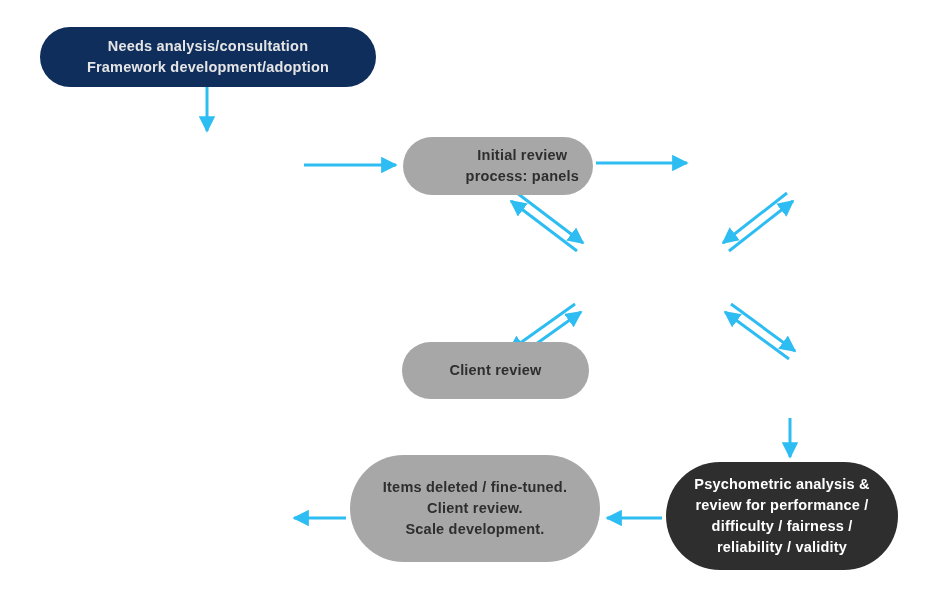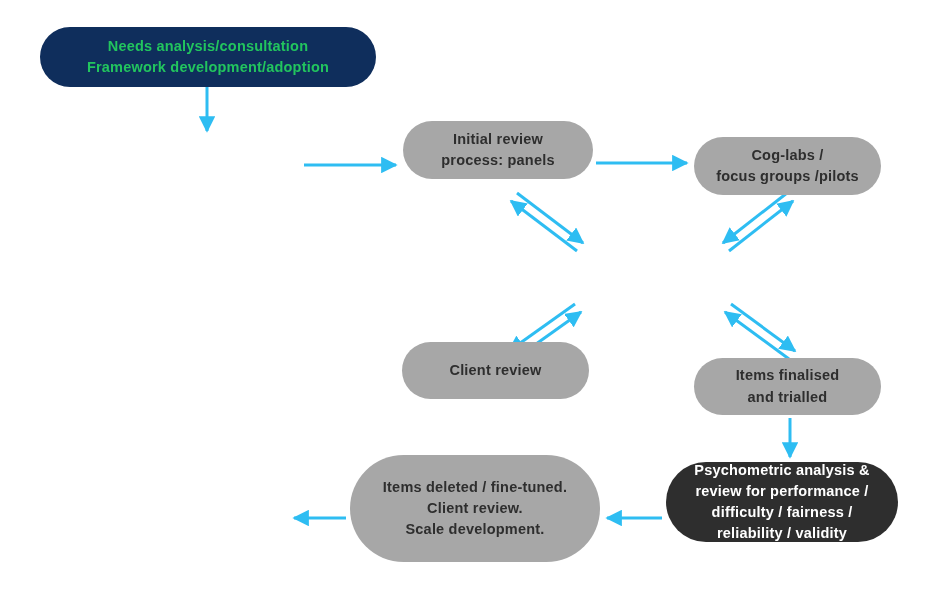--- a/index.html
+++ b/index.html
@@ -29,21 +29,21 @@
     box-sizing: border-box;
     padding: 6px 14px;
   }
   .node .lbl {
     white-space: pre-line;
     font-weight: 700;
     font-size: 14.5px;
     line-height: 1.45;
     letter-spacing: 0.2px;
   }
-  .node.navy { background: #0f2e5c; color: #22c55e; }
+  .node.navy { background: #0f2e5c; color: #e5e5e5; }
   .node.gray { background: #a7a7a7; color: #2e2e2e; }
   .node.dark { background: #2e2e2e; color: #ffffff; }
 </style>
 </head>
 <body>
 
 <div class="canvas">
 
   <svg class="arrows" width="950" height="600" viewBox="0 0 950 600">
     <defs>
@@ -78,41 +78,33 @@
       <line x1="346" y1="518" x2="294" y2="518" marker-end="url(#ah)"></line>
     </g>
   </svg>
 
   <div class="node navy" style="left:40px; top:27px; width:336px; height:60px;">
     <span class="lbl">Needs analysis/consultation
 Framework development/adoption</span>
   </div>
 
 
-  <div class="node gray" style="left:403px; top:121px; width:190px; height:58px;">
+  <div class="node gray" style="left:403px; top:137px; width:190px; height:58px;justify-content:flex-end;">
     <span class="lbl">Initial review
 process: panels</span>
   </div>
 
-  <div class="node gray" style="left:694px; top:137px; width:187px; height:58px;">
-    <span class="lbl">Cog-labs /
-focus groups /pilots</span>
-  </div>
 
 
   <div class="node gray" style="left:402px; top:342px; width:187px; height:57px;">
     <span class="lbl">Client review</span>
   </div>
 
-  <div class="node gray" style="left:694px; top:358px; width:187px; height:57px;">
-    <span class="lbl">Items finalised
-and trialled</span>
-  </div>
 
-  <div class="node dark" style="left:666px; top:462px; width:232px; height:80px;">
+  <div class="node dark" style="left:666px; top:462px; width:232px; height:108px;">
     <span class="lbl">Psychometric analysis &amp;
 review for performance /
 difficulty / fairness /
 reliability / validity</span>
   </div>
 
   <div class="node gray" style="left:350px; top:455px; width:250px; height:107px;">
     <span class="lbl">Items deleted / fine-tuned.
 Client review.
 Scale development.</span>

